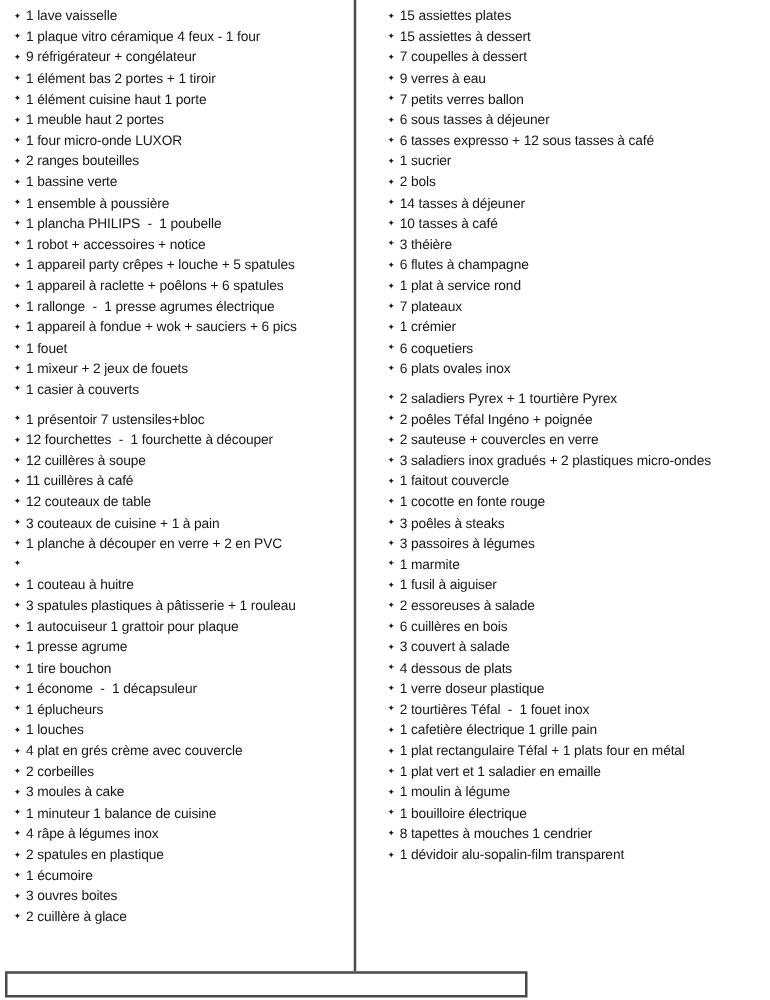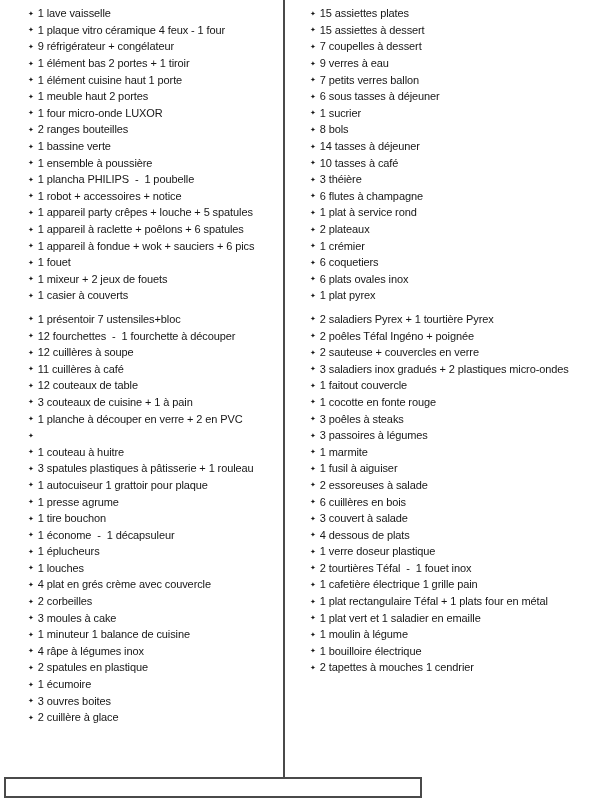--- a/index.html
+++ b/index.html
@@ -7,21 +7,21 @@
     position: relative;
     width: 616px;
     height: 800px;
     background: #ffffff;
     overflow: hidden;
     font-family: "Liberation Sans", sans-serif;
     font-size: 11px;
     color: #161616;
   }
   .col { position: absolute; top: 5px; }
-  .col-left  { left: 28px;  width: 271px; }
+  .col-left  { left: 11px;  width: 271px; }
   .col-right { left: 310px; width: 304px; }
   .row {
     height: 16.6px;
     display: flex;
     align-items: center;
     white-space: pre;
     letter-spacing: -0.1px;
   }
   .bullet {
     font-size: 7px;
@@ -61,20 +61,21 @@
       <div class="row"><span class="bullet">✦</span><span>1 élément cuisine haut 1 porte</span></div>
       <div class="row"><span class="bullet">✦</span><span>1 meuble haut 2 portes</span></div>
       <div class="row"><span class="bullet">✦</span><span>1 four micro-onde LUXOR</span></div>
       <div class="row"><span class="bullet">✦</span><span>2 ranges bouteilles</span></div>
       <div class="row"><span class="bullet">✦</span><span>1 bassine verte</span></div>
       <div class="row"><span class="bullet">✦</span><span>1 ensemble à poussière</span></div>
       <div class="row"><span class="bullet">✦</span><span>1 plancha PHILIPS  -  1 poubelle</span></div>
       <div class="row"><span class="bullet">✦</span><span>1 robot + accessoires + notice</span></div>
       <div class="row"><span class="bullet">✦</span><span>1 appareil party crêpes + louche + 5 spatules</span></div>
       <div class="row"><span class="bullet">✦</span><span>1 appareil à raclette + poêlons + 6 spatules</span></div>
+      <div class="row"><span class="bullet">✦</span><span>1 rallonge  -  1 presse agrumes électrique</span></div>
       <div class="row"><span class="bullet">✦</span><span>1 appareil à fondue + wok + sauciers + 6 pics</span></div>
       <div class="row"><span class="bullet">✦</span><span>1 fouet</span></div>
       <div class="row"><span class="bullet">✦</span><span>1 mixeur + 2 jeux de fouets</span></div>
       <div class="row"><span class="bullet">✦</span><span>1 casier à couverts</span></div>
       <div class="gap"></div>
       <div class="row"><span class="bullet">✦</span><span>1 présentoir 7 ustensiles+bloc</span></div>
       <div class="row"><span class="bullet">✦</span><span>12 fourchettes  -  1 fourchette à découper</span></div>
       <div class="row"><span class="bullet">✦</span><span>12 cuillères à soupe</span></div>
       <div class="row"><span class="bullet">✦</span><span>11 cuillères à café</span></div>
       <div class="row"><span class="bullet">✦</span><span>12 couteaux de table</span></div>
@@ -100,32 +101,32 @@
       <div class="row"><span class="bullet">✦</span><span>2 cuillère à glace</span></div>
     </div>
   <div class="divider" style="background: rgb(74, 74, 74);"></div>
   <div class="col col-right" id="col-1">
       <div class="row"><span class="bullet">✦</span><span>15 assiettes plates</span></div>
       <div class="row"><span class="bullet">✦</span><span>15 assiettes à dessert</span></div>
       <div class="row"><span class="bullet">✦</span><span>7 coupelles à dessert</span></div>
       <div class="row"><span class="bullet">✦</span><span>9 verres à eau</span></div>
       <div class="row"><span class="bullet">✦</span><span>7 petits verres ballon</span></div>
       <div class="row"><span class="bullet">✦</span><span>6 sous tasses à déjeuner</span></div>
+      <div class="row"><span class="bullet">✦</span><span>6 tasses expresso + 12 sous tasses à café</span></div>
       <div class="row"><span class="bullet">✦</span><span>1 sucrier</span></div>
-      <div class="row"><span class="bullet">✦</span><span>8 bols</span></div>
+      <div class="row"><span class="bullet">✦</span><span>2 bols</span></div>
       <div class="row"><span class="bullet">✦</span><span>14 tasses à déjeuner</span></div>
       <div class="row"><span class="bullet">✦</span><span>10 tasses à café</span></div>
       <div class="row"><span class="bullet">✦</span><span>3 théière</span></div>
       <div class="row"><span class="bullet">✦</span><span>6 flutes à champagne</span></div>
       <div class="row"><span class="bullet">✦</span><span>1 plat à service rond</span></div>
-      <div class="row"><span class="bullet">✦</span><span>2 plateaux</span></div>
+      <div class="row"><span class="bullet">✦</span><span>7 plateaux</span></div>
       <div class="row"><span class="bullet">✦</span><span>1 crémier</span></div>
       <div class="row"><span class="bullet">✦</span><span>6 coquetiers</span></div>
       <div class="row"><span class="bullet">✦</span><span>6 plats ovales inox</span></div>
-      <div class="row"><span class="bullet">✦</span><span>1 plat pyrex</span></div>
       <div class="gap"></div>
       <div class="row"><span class="bullet">✦</span><span>2 saladiers Pyrex + 1 tourtière Pyrex</span></div>
       <div class="row"><span class="bullet">✦</span><span>2 poêles Téfal Ingéno + poignée</span></div>
       <div class="row"><span class="bullet">✦</span><span>2 sauteuse + couvercles en verre</span></div>
       <div class="row"><span class="bullet">✦</span><span>3 saladiers inox gradués + 2 plastiques micro-ondes</span></div>
       <div class="row"><span class="bullet">✦</span><span>1 faitout couvercle</span></div>
       <div class="row"><span class="bullet">✦</span><span>1 cocotte en fonte rouge</span></div>
       <div class="row"><span class="bullet">✦</span><span>3 poêles à steaks</span></div>
       <div class="row"><span class="bullet">✦</span><span>3 passoires à légumes</span></div>
       <div class="row"><span class="bullet">✦</span><span>1 marmite</span></div>
@@ -134,16 +135,17 @@
       <div class="row"><span class="bullet">✦</span><span>6 cuillères en bois</span></div>
       <div class="row"><span class="bullet">✦</span><span>3 couvert à salade</span></div>
       <div class="row"><span class="bullet">✦</span><span>4 dessous de plats</span></div>
       <div class="row"><span class="bullet">✦</span><span>1 verre doseur plastique</span></div>
       <div class="row"><span class="bullet">✦</span><span>2 tourtières Téfal  -  1 fouet inox</span></div>
       <div class="row"><span class="bullet">✦</span><span>1 cafetière électrique 1 grille pain</span></div>
       <div class="row"><span class="bullet">✦</span><span>1 plat rectangulaire Téfal + 1 plats four en métal</span></div>
       <div class="row"><span class="bullet">✦</span><span>1 plat vert et 1 saladier en emaille</span></div>
       <div class="row"><span class="bullet">✦</span><span>1 moulin à légume</span></div>
       <div class="row"><span class="bullet">✦</span><span>1 bouilloire électrique</span></div>
-      <div class="row"><span class="bullet">✦</span><span>2 tapettes à mouches 1 cendrier</span></div>
+      <div class="row"><span class="bullet">✦</span><span>8 tapettes à mouches 1 cendrier</span></div>
+      <div class="row"><span class="bullet">✦</span><span>1 dévidoir alu-sopalin-film transparent</span></div>
     </div>
   <div class="footer-box" style="border-color: rgb(74, 74, 74);"></div>
 </div>
 
 </body></html>

